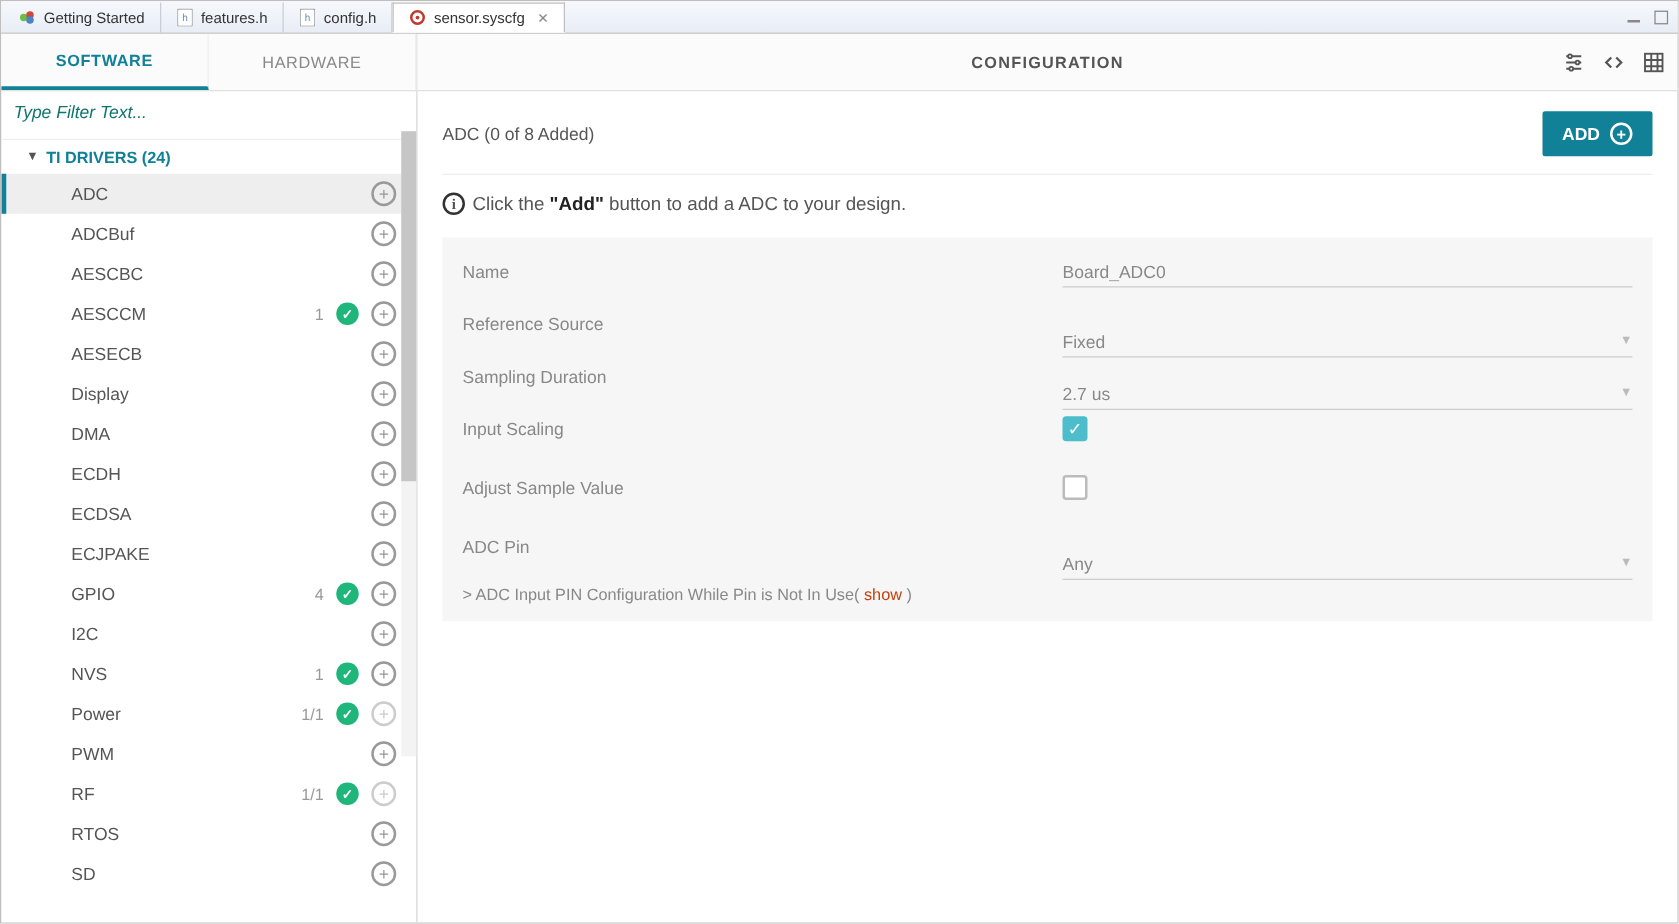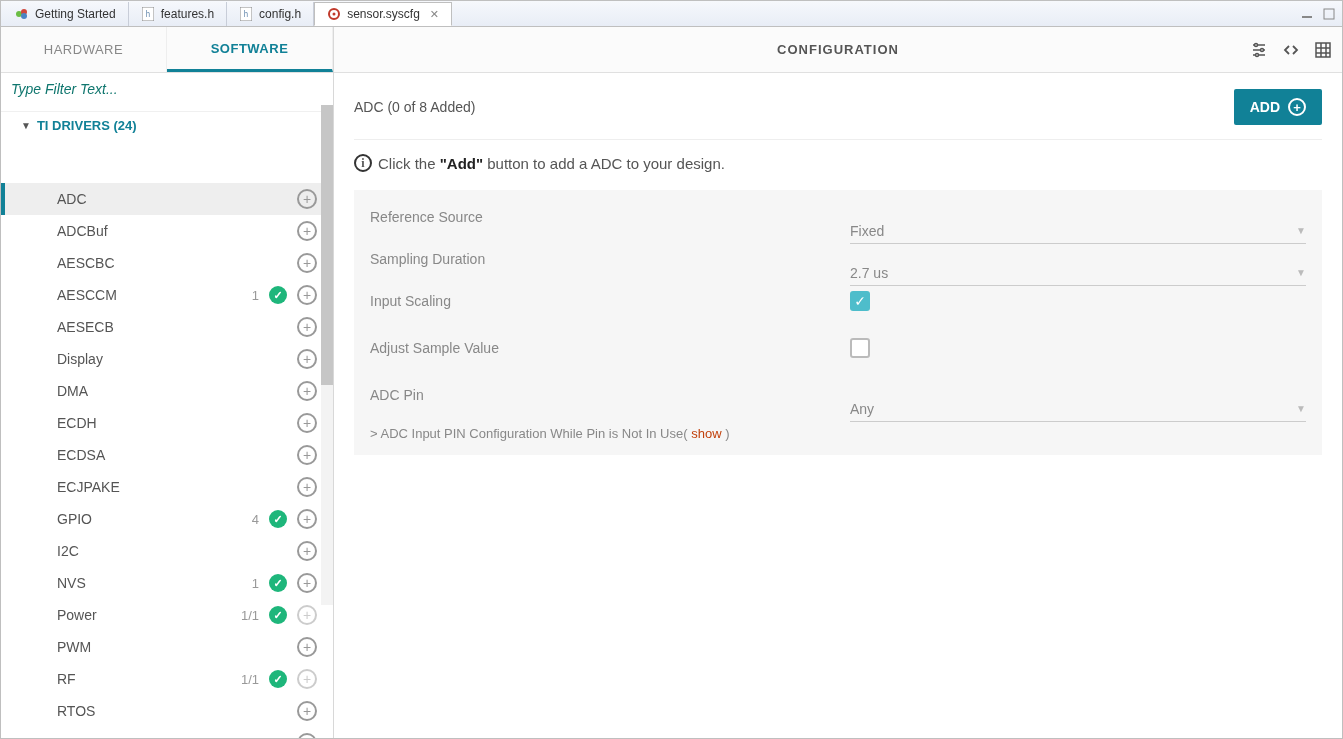--- a/index.html
+++ b/index.html
@@ -110,21 +110,20 @@
     padding-left: 52px;
     padding-right: 16px;
     font-size: 14px;
     color: #555;
     border-left: 4px solid transparent;
     cursor: pointer;
   }
   .tree-row.selected {
     background: #eeeeee;
     border-left: 4px solid #118197;
-    margin-top: 44px;
   }
   .tree-row .row-name { flex: 1; }
   .tree-row .row-count { color: #999; margin-right: 10px; font-size: 13px;}
   .tree-row .tick {
     width: 18px;height:18px;border-radius:50%;
     background:#1eb67b;display:inline-flex;align-items:center;justify-content:center;
     color:#fff;font-size:11px;font-weight:bold;margin-right:10px;
   }
   .tree-row .add-plus {
     width: 20px;height:20px;border-radius:50%;
@@ -264,22 +263,22 @@
             <rect x="1" y="1" width="10" height="10" fill="none" stroke="#888"></rect>
           </svg>
       </span>
     </div>
   </div>
 
   <div class="body-area">
 
     <div class="left-pane">
       <div class="subtabs">
+        <div class="subtab active">SOFTWARE</div>
         <div class="subtab">HARDWARE</div>
-        <div class="subtab active">SOFTWARE</div>
       </div>
       <div class="filter">Type Filter Text...</div>
 
       <div class="tree">
         <div class="tree-header">
           <span class="caret">▼</span>
           <span>TI DRIVERS (24)</span>
         </div>
         <div id="tree-rows">
             <div class="tree-row selected">
@@ -415,20 +414,26 @@
 
         <div class="info-line">
           <span class="info-icon">i</span>
           <span>
             <span>Click the </span><strong>"Add"</strong><span> button to add a ADC to your design.</span>
           </span>
         </div>
 
         <div class="form">
           <div class="form-row">
+            <div class="form-label">Name</div>
+            <div class="form-value">
+              <input class="underline-input" value="Board_ADC0" style="">
+            </div>
+          </div>
+          <div class="form-row">
             <div class="form-label">Reference Source</div>
             <div class="form-value">
               <div class="select-wrap">
                 <span>Fixed</span>
                 <span class="caret">▼</span>
               </div>
             </div>
           </div>
           <div class="form-row">
             <div class="form-label">Sampling Duration</div>

